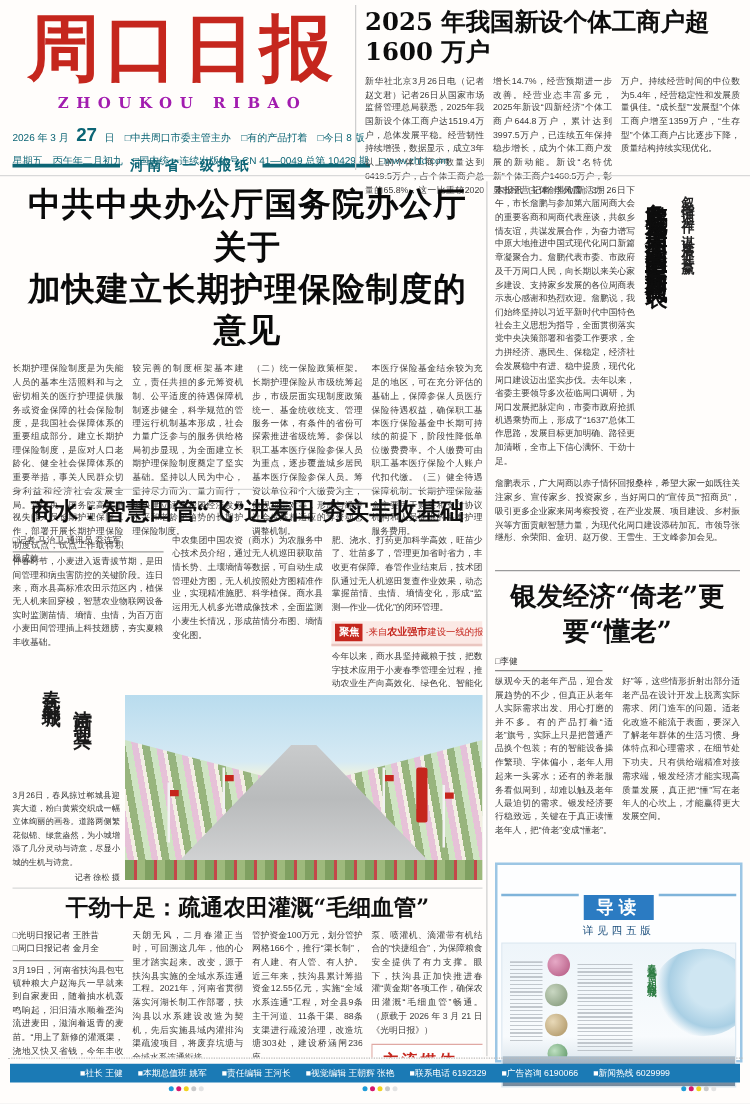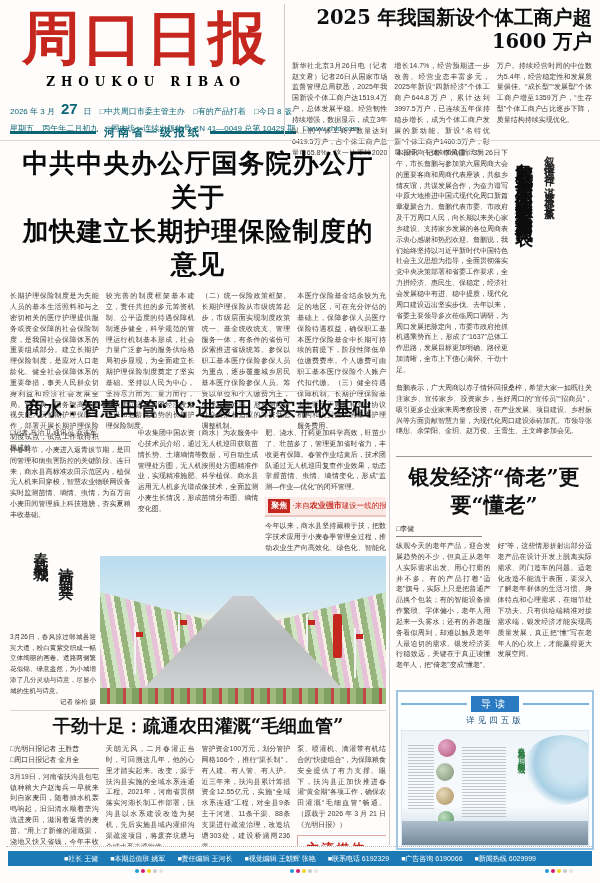--- a/index.html
+++ b/index.html
@@ -7,32 +7,32 @@
         font-family:"Liberation Sans","DejaVu Sans",sans-serif;color:#222;overflow:hidden;}
   .abs{position:absolute;}
   .tiny{font-size:7px;line-height:1.55;color:#3c3c3c;text-align:justify;text-justify:inter-ideograph;}
   .cols{display:flex;gap:7px;}
   .col{flex:1;overflow:hidden;}
 
   
   .mh-title{font-family:"DejaVu Serif",serif;font-weight:bold;font-size:58px;color:#c5261d;
             letter-spacing:4px;line-height:1.2;text-align:center;}
   .mh-pinyin{text-align:center;font-family:"DejaVu Serif",serif;font-weight:bold;font-size:12px;
-             letter-spacing:6px;color:#000000;margin-top:1px;}
+             letter-spacing:6px;color:#a21caf;margin-top:1px;}
   .dateline{font-size:8px;color:#0c6575;line-height:1.8;white-space:nowrap;}
   .dateline .day{font-size:15px;font-weight:bold;}
   .dateline span{margin-right:6px;}
   .grade{display:flex;align-items:center;gap:8px;}
   .grade .bar{height:3px;background:#0c6575;flex:1;}
   .grade .txt{font-size:11px;font-weight:bold;color:#0c6575;letter-spacing:3px;}
 
   .vline{border-left:1px solid #cfcfcf;}
   .hline{border-top:1px solid #d9d9d9;}
 
-  .ta-h{font-family:"DejaVu Serif",serif;font-weight:bold;font-size:19.5px;text-align:right;
+  .ta-h{font-family:"DejaVu Serif",serif;font-weight:bold;font-size:19.5px;text-align:left;
         color:#0d0d0d;line-height:1.25;}
 
   .lead-h{font-weight:bold;font-size:26px;text-align:center;letter-spacing:1px;line-height:1.3;color:#0a0a0a;}
   .lead-h span{display:block;}
 
   .sec-h{font-family:"DejaVu Serif",serif;font-weight:bold;text-align:center;color:#101010;}
   .byline{font-size:7px;color:#333;border-bottom:1px solid #9a9a9a;padding-bottom:2px;margin-bottom:3px;}
 
   
   .badge-focus{margin:4px 0;background:#fbe9e5;border-bottom:2px solid #eac6c0;display:flex;
@@ -78,21 +78,21 @@
   .stamp{margin:5px 2px 0 auto;width:96px;height:28px;background:linear-gradient(135deg,#f0978b,#d0392c 45%,#a61a12);
          border-radius:6px 16px 6px 16px;display:flex;align-items:center;justify-content:center;
          color:#fff;font-weight:bold;font-size:15px;font-style:italic;letter-spacing:2px;
          box-shadow:0 1px 2px rgba(0,0,0,.25);}
   .stamp .dia{font-size:8px;color:#f3cdc8;font-style:normal;margin-left:3px;}
 
   
   .daodu{border:2px solid #9cc6e4;background:#fdfeff;padding:3px;}
   .dd-head{display:flex;align-items:center;gap:4px;margin-top:1px;}
   .dd-line{flex:1;border-top:2px solid #7fb4da;}
-  .dd-badge{background:#2b7bc2;color:#fff;font-size:10px;font-weight:normal;padding:1px 10px;letter-spacing:4px;flex:none;}
+  .dd-badge{background:#2b7bc2;color:#fff;font-size:14px;font-weight:bold;padding:1px 10px;letter-spacing:4px;flex:none;margin-top:20px;}
   .dd-sub{text-align:center;font-size:8.5px;color:#1c4f7d;letter-spacing:3px;margin:3px 0 3px;}
   .thumb{position:relative;height:114px;background:linear-gradient(180deg,#eef5fa 0%,#f8fbfd 65%,#c3d3df 100%);
          border:1px solid #dce8f1;overflow:hidden;}
   .th-lines{position:absolute;background:repeating-linear-gradient(180deg,#a6adb4 0 1px,transparent 1px 3px);opacity:.65;}
   .th-circ{position:absolute;border-radius:50%;}
   .th-vtext{position:absolute;writing-mode:vertical-rl;font-size:7.5px;font-weight:bold;color:#2e7d44;
             letter-spacing:2px;font-family:"DejaVu Serif",serif;}
   .th-swirl{position:absolute;right:-14px;top:4px;width:80px;height:70px;border-radius:50%;
             background:radial-gradient(circle at 60% 40%,#cfe6f2 0 30%,#a9cfe4 55%,transparent 70%);}
   .th-city{position:absolute;bottom:0;left:0;width:100%;height:24px;

